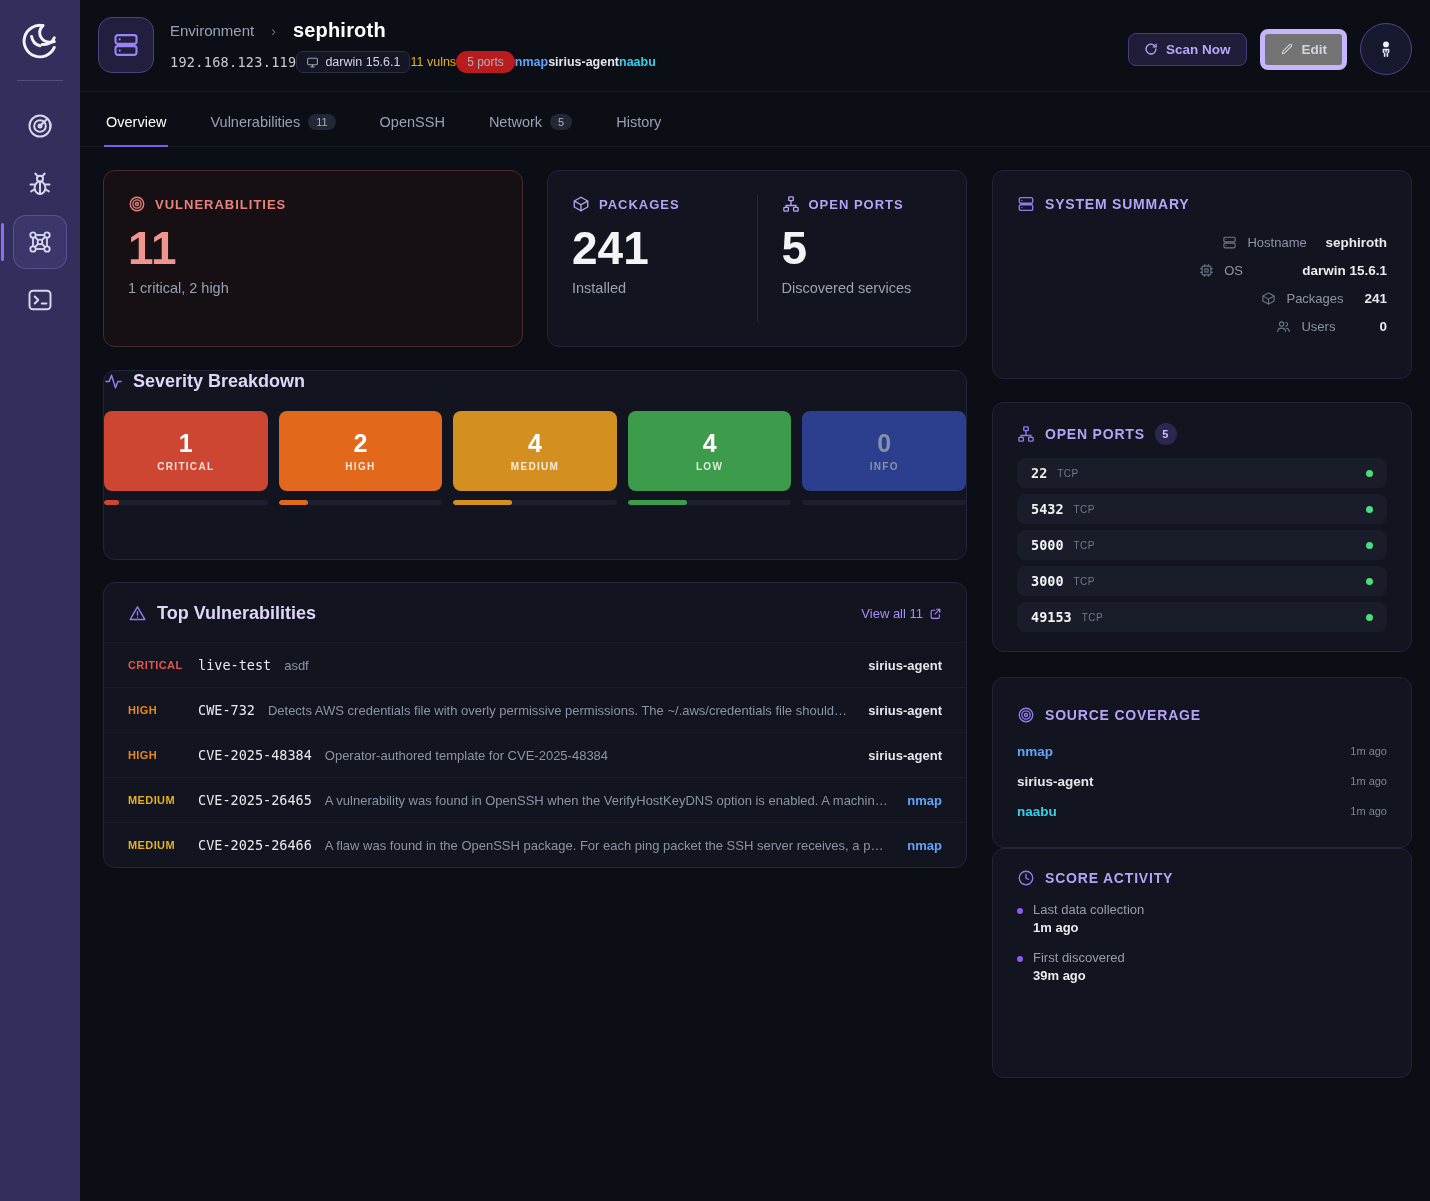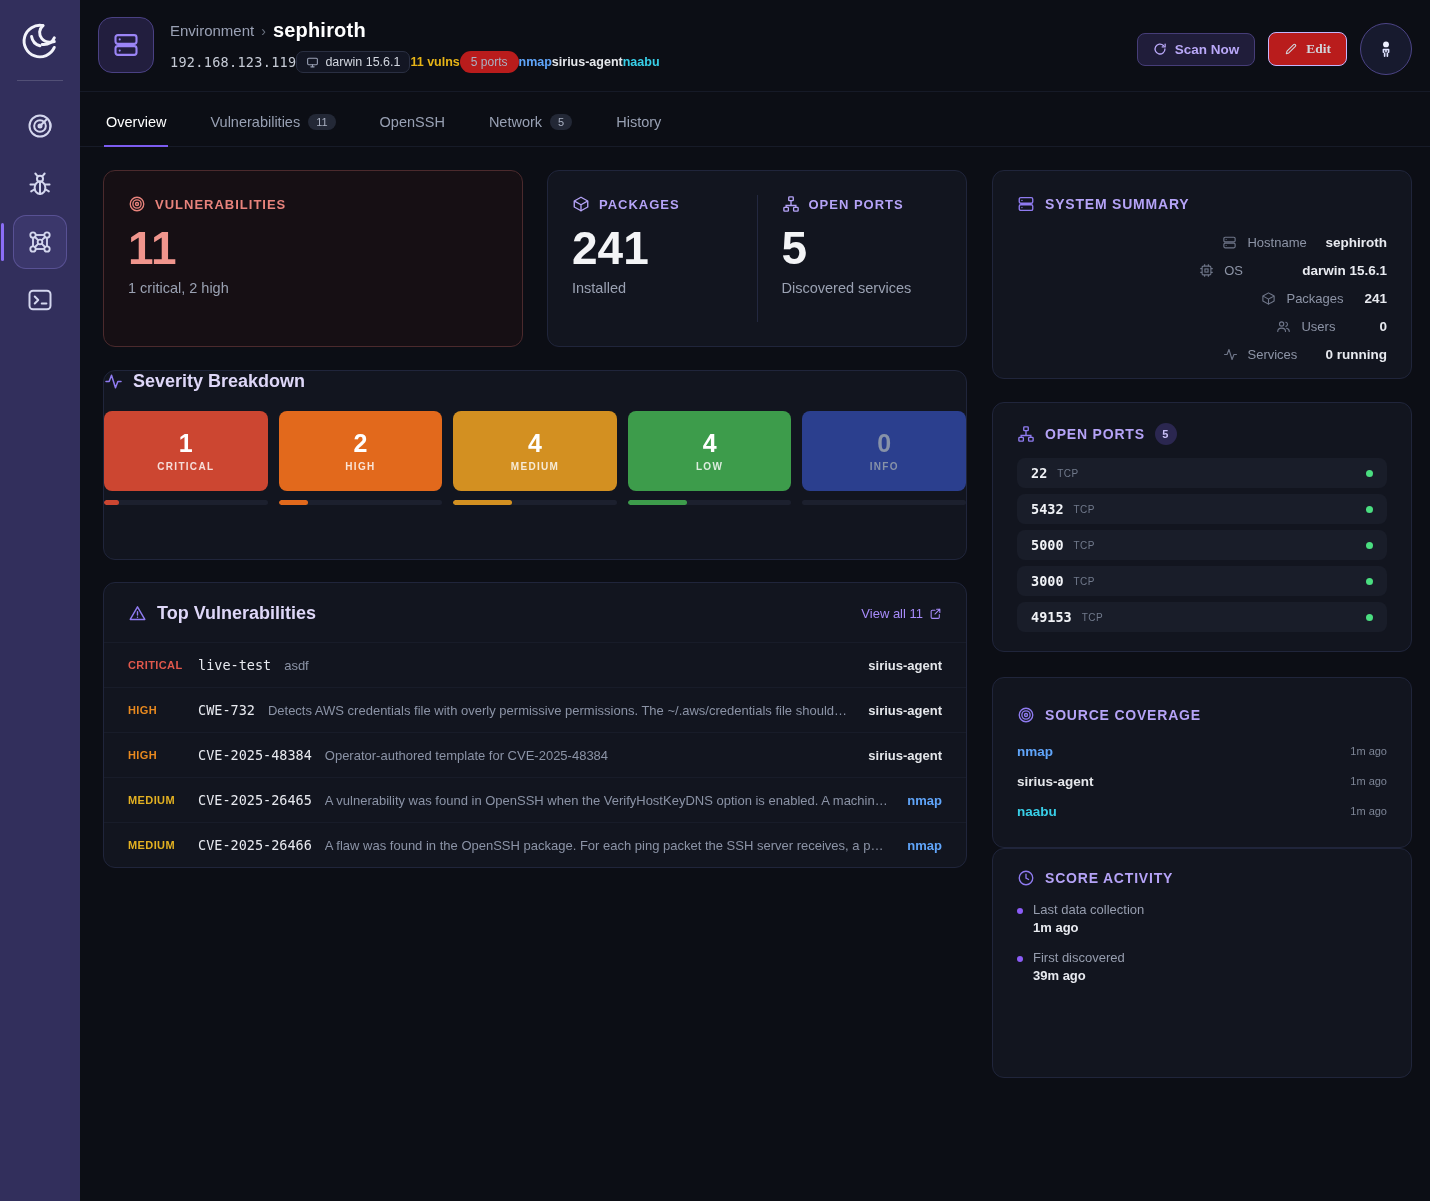--- a/index.html
+++ b/index.html
@@ -16,36 +16,36 @@
   .side-item svg { width:28px; height:28px; }
   .side-item.active { background:rgba(148,130,248,0.10); border:1px solid rgba(165,150,250,0.28); }
   .side-item.active::before { content:""; position:absolute; left:-13px; top:7px; width:3px; height:38px; border-radius:3px; background:#8b6ef6; }
 
   
   .main { flex:1; display:flex; flex-direction:column; }
   .hdr { display:flex; justify-content:space-between; align-items:flex-start; padding:17px 18px 16px 18px; border-bottom:1px solid #161a27; }
   .hdr-left { display:flex; gap:16px; }
   .host-ico { width:56px; height:56px; border-radius:14px; background:#221e3e; border:1px solid #4a4183; color:#9b85f6; display:flex; align-items:center; justify-content:center; }
   .host-ico svg { width:28px; height:28px; }
-  .crumb { display:flex; align-items:center; gap:7px; margin-top:2px; }
+  .crumb { display:flex; align-items:center; gap:17px; margin-top:2px; }
   .crumb .env { color:#9aa1b5; font-size:15px; }
   .crumb .sep { color:#6b7280; font-size:14px; }
   .crumb .cur { color:#ffffff; font-size:20px; font-weight:700; letter-spacing:.2px; }
   .meta { display:flex; align-items:center; margin-top:9px; }
   .ip { color:#c6cbd6; font-size:13.5px; letter-spacing:.3px; }
   .os-pill { display:flex; align-items:center; gap:6px; border:1px solid #2a2f42; background:#131623; color:#d3d7e0; border-radius:7px; padding:3px 9px; font-size:12.5px; }
   .os-pill svg { width:13px; height:13px; color:#9aa1b5; }
-  .vulns-badge { color:#e7b416; font-size:12.5px; font-weight:700; }
+  .vulns-badge { color:#e7b416; font-size:12.5px; font-weight:400; }
   .ports-pill { background:#b91c1c; color:#aab1c2; border-radius:999px; padding:4px 11px; font-size:12px; }
   .src-tag { font-size:12.5px; font-weight:700; }
   .hdr-right { display:flex; align-items:center; gap:13px; margin-top:6px; }
   .btn { display:flex; align-items:center; gap:8px; border-radius:8px; font-size:13.5px; font-weight:700; padding:8px 15px; cursor:pointer; }
   .btn svg { width:14px; height:14px; }
   .btn-scan { background:#201d3a; border:1px solid #463d78; color:#b9a8f8; }
-  .btn-edit { background:#b91c1c; border:1px solid #c4b5fd; color:#d1d5db;font-family:Liberation Serif, serif; }
+  .btn-edit { background:#737373; border:5px solid #c4b5fd; color:#d1d5db; }
   .avatar { width:52px; height:52px; border-radius:50%; background:#171a2e; border:1px solid #4c4486; display:flex; align-items:center; justify-content:center; color:#dfe3ff; cursor:pointer; }
   .avatar svg { width:22px; height:22px; }
 
   
   .tabs { display:flex; gap:40px; padding:20px 24px 0; border-bottom:1px solid #171b28; }
   .tab { display:flex; align-items:center; gap:8px; padding:2px 2px 15px; font-size:14.5px; color:#98a0b3; cursor:pointer; border-bottom:2px solid transparent; margin-bottom:-1px; }
   .tab.active { color:#ffffff; border-bottom-color:#7c5cf0; }
   .tab-badge { background:#232836; color:#aab1c2; font-size:11px; border-radius:999px; padding:2px 8px; }
 
   
@@ -481,29 +481,20 @@
               <span>
                   <svg viewBox="0 0 24 24" fill="none" stroke="currentColor" stroke-width="1.8" stroke-linecap="round" width="15" height="15">
                     <circle cx="9" cy="8" r="3.4"></circle>
                     <path d="M2.8 20c0-3.4 2.9-5.4 6.2-5.4s6.2 2 6.2 5.4"></path>
                     <path d="M15.8 5.2a3.4 3.4 0 0 1 0 6.6M21.2 20c0-2.9-1.9-4.6-4.3-5.1"></path>
                   </svg>
                 </span>
               <span class="ss-label">Users</span>
               <span class="ss-val">0</span>
             </div>
-            <div class="ss-row">
-              <span>
-                  <svg viewBox="0 0 24 24" fill="none" stroke="currentColor" stroke-width="1.8" stroke-linecap="round" stroke-linejoin="round" width="15" height="15">
-                    <path d="M2.5 12h4l3-8 5 16 3-8h4"></path>
-                  </svg>
-                </span>
-              <span class="ss-label">Services</span>
-              <span class="ss-val">0 running</span>
-            </div>
           </div>
         </div>
 
         <div class="card op-card">
           <div class="op-title">
             <span>
               <svg viewBox="0 0 24 24" fill="none" stroke="currentColor" stroke-width="1.8">
                 <rect x="9" y="2.5" width="6" height="5" rx="1"></rect>
                   <rect x="2.5" y="16.5" width="6" height="5" rx="1"></rect>
                   <rect x="15.5" y="16.5" width="6" height="5" rx="1"></rect>

